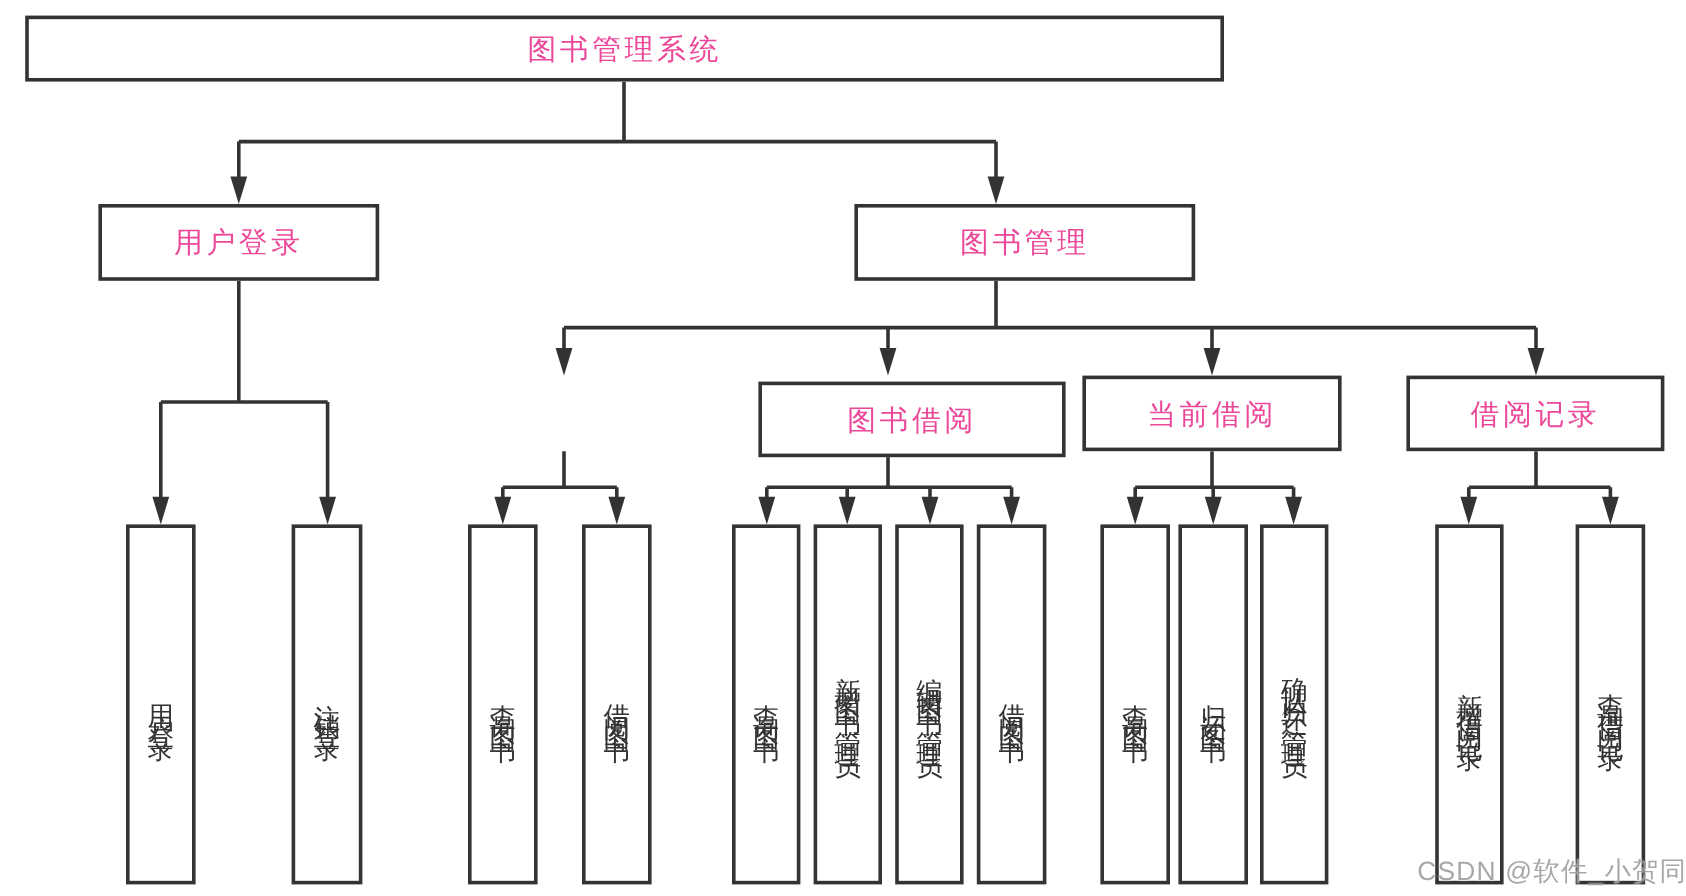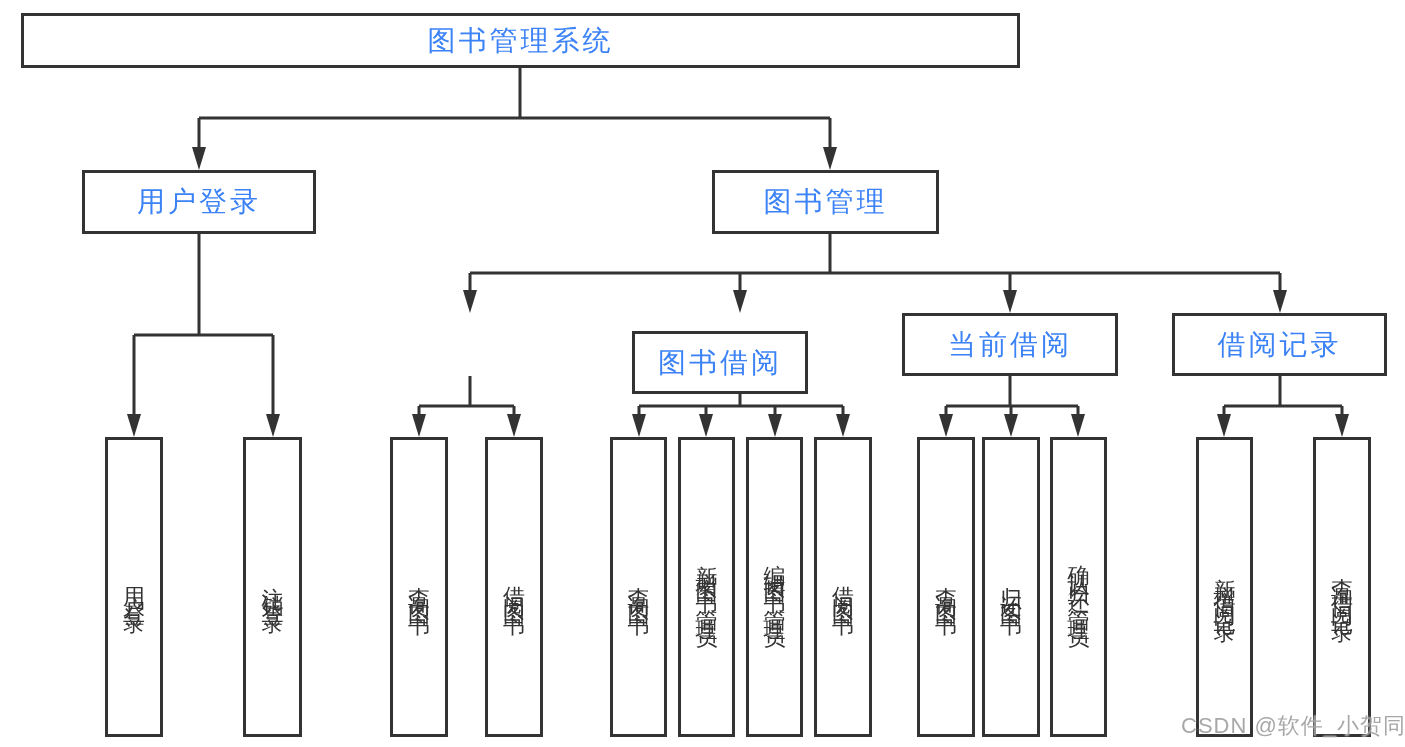--- a/index.html
+++ b/index.html
@@ -4,21 +4,21 @@
 <style>
   html,body { margin:0; padding:0; background:#ffffff; }
   .canvas {
     position:relative; width:1405px; height:747px; background:#ffffff;
     font-family:"Liberation Sans", sans-serif; overflow:hidden;
   }
   .connectors { position:absolute; left:0; top:0; width:1405px; height:747px; }
   .hbox {
     position:absolute; box-sizing:border-box; border:3px solid #333333;
     background:#ffffff; display:flex; align-items:center; justify-content:center;
-    font-size:28px; letter-spacing:3px; color:#3b82f6; white-space:nowrap;
+    font-size:24px; letter-spacing:3px; color:#ec4899; white-space:nowrap;
   }
   .vbox {
     position:absolute; box-sizing:border-box; border:3px solid #333333;
     background:#ffffff; display:flex; align-items:center; justify-content:center;
     writing-mode:vertical-rl; font-size:22px; letter-spacing:9px; color:#333333;
     line-height:1;
   }
   .watermark {
     position:absolute; left:1181px; top:711px; font-size:22px;
     color:rgba(145,145,145,0.8); white-space:nowrap; letter-spacing:1px;
@@ -57,23 +57,23 @@
       <polygon points="1011,437 1004,414 1018,414"></polygon>
       <polygon points="1078,437 1071,414 1085,414"></polygon>
       <polygon points="1224,437 1217,414 1231,414"></polygon>
       <polygon points="1342,437 1335,414 1349,414"></polygon>
     </g>
   </svg>
 
   <div class="hbox" style="left:21px; top:13px; width:999px; height:55px;">图书管理系统</div>
 
   <div class="hbox" style="left:82px; top:170px; width:234px; height:64px;">用户登录</div>
-  <div class="hbox" style="left:712px; top:170px; width:227px; height:64px;">图书管理</div>
+  <div class="hbox" style="left:712px; top:170px; width:284px; height:64px;">图书管理</div>
 
-  <div class="hbox" style="left:632px; top:331px; width:176px; height:63px;">图书借阅</div>
+  <div class="hbox" style="left:632px; top:318px; width:256px; height:63px;">图书借阅</div>
   <div class="hbox" style="left:902px; top:313px; width:216px; height:63px;">当前借阅</div>
   <div class="hbox" style="left:1172px; top:313px; width:215px; height:63px;">借阅记录</div>
 
   <div class="vbox" style="left:105px; top:437px; width:58px; height:300px;">用户登录</div>
   <div class="vbox" style="left:243px; top:437px; width:59px; height:300px;">注销登录</div>
 
   <div class="vbox" style="left:390px; top:437px; width:58px; height:300px;">查询图书</div>
   <div class="vbox" style="left:485px; top:437px; width:58px; height:300px;">借阅图书</div>
 
   <div class="vbox" style="left:610px; top:437px; width:57px; height:300px;">查询图书</div>

